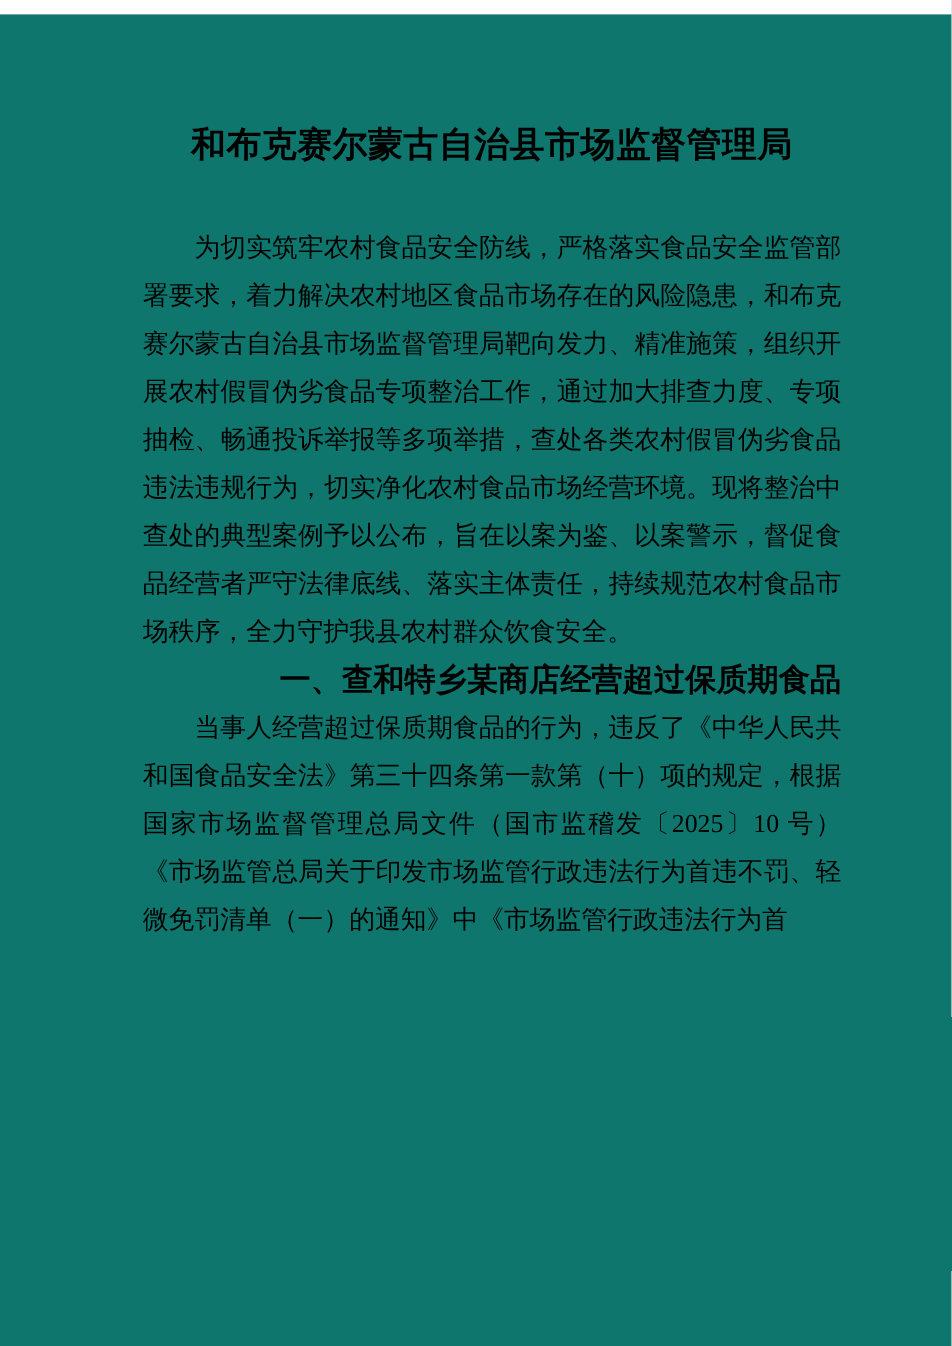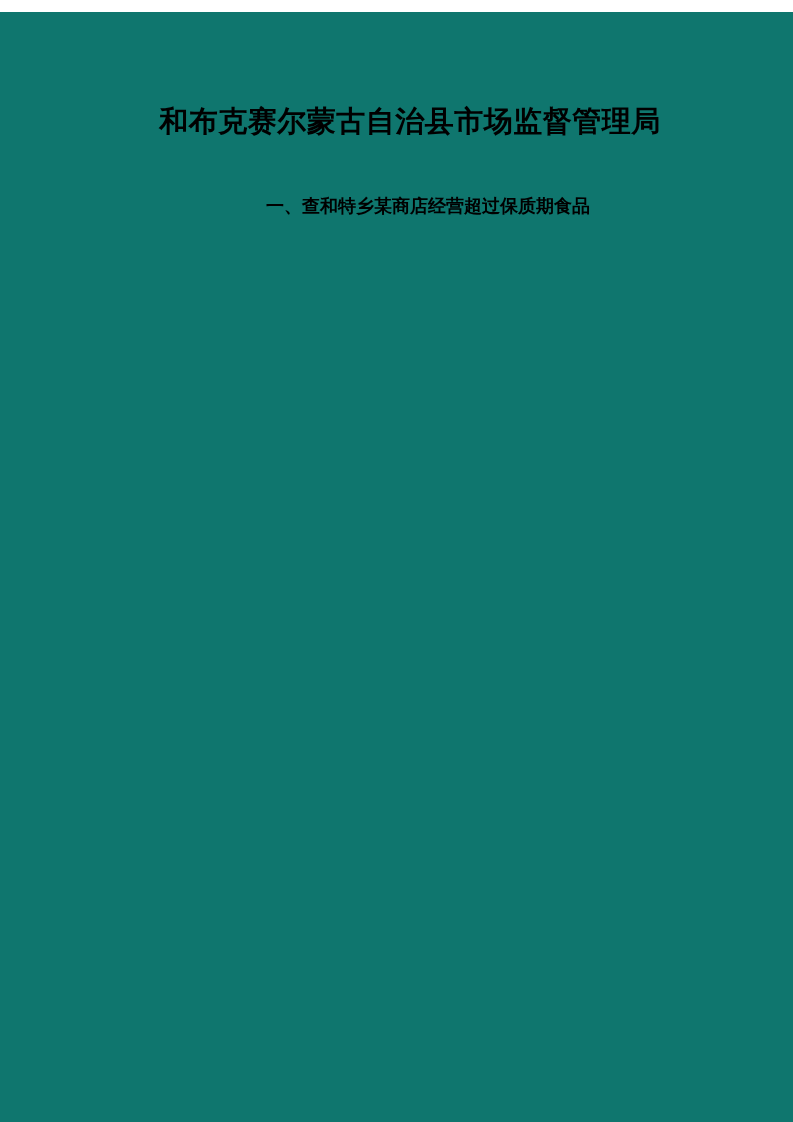--- a/index.html
+++ b/index.html
@@ -38,30 +38,32 @@
     margin: 0;
     text-indent: 2em;
     text-align: justify;
     text-justify: inter-character;
   }
   .section-heading {
     margin: 0;
     text-indent: 2em;
     font-family: "Liberation Sans", "DejaVu Sans", sans-serif;
     font-weight: 700;
-    font-size: 18px;
+    font-size: 26px;
     line-height: 40px;
-    text-align: center;
+    text-align: right;
     color: #000000;
   }
 </style>
 </head>
 <body>
 
 <div class="page">
   <div class="doc-title">
     <div>和布克赛尔蒙古自治县市场监督管理局</div>
   </div>
 
   <div class="doc-body">
+    <p class="para">为切实筑牢农村食品安全防线，严格落实食品安全监管部署要求，着力解决农村地区食品市场存在的风险隐患，和布克赛尔蒙古自治县市场监督管理局靶向发力、精准施策，组织开展农村假冒伪劣食品专项整治工作，通过加大排查力度、专项抽检、畅通投诉举报等多项举措，查处各类农村假冒伪劣食品违法违规行为，切实净化农村食品市场经营环境。现将整治中查处的典型案例予以公布，旨在以案为鉴、以案警示，督促食品经营者严守法律底线、落实主体责任，持续规范农村食品市场秩序，全力守护我县农村群众饮食安全。</p>
     <p class="section-heading">一、查和特乡某商店经营超过保质期食品</p>
+    <p class="para">当事人经营超过保质期食品的行为，违反了《中华人民共和国食品安全法》第三十四条第一款第（十）项的规定，根据国家市场监督管理总局文件（国市监稽发〔2025〕10 号）《市场监管总局关于印发市场监管行政违法行为首违不罚、轻微免罚清单（一）的通知》中《市场监管行政违法行为首</p>
   </div>
 </div>
 
 </body></html>

